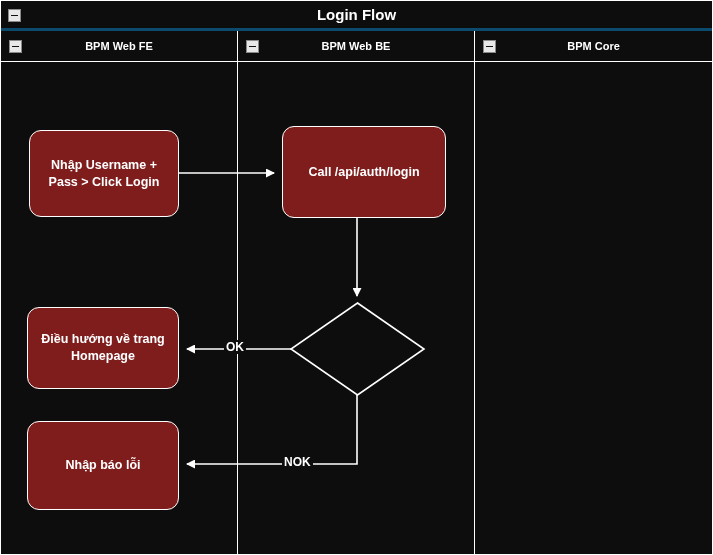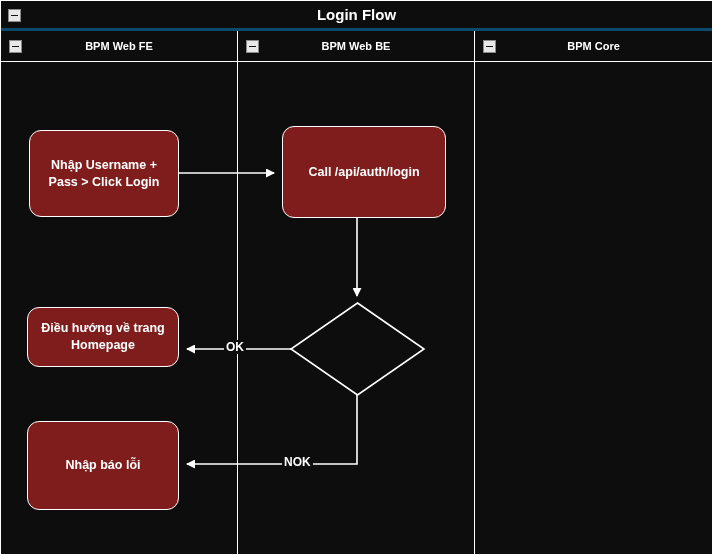--- a/index.html
+++ b/index.html
@@ -192,21 +192,21 @@
 
   <div class="node" style="left:29px; top:130px; width:150px; height:87px;">
     <span>Nhập Username + Pass &gt; Click Login</span>
   </div>
 
   <div class="node" style="left:282px; top:126px; width:164px; height:92px;">
     <span>Call /api/auth/login</span>
   </div>
 
 
-  <div class="node" style="left:27px; top:307px; width:152px; height:60px;">
+  <div class="node" style="left:27px; top:307px; width:152px; height:82px;">
     <span>Điều hướng về trang Homepage</span>
   </div>
 
   <div class="node" style="left:27px; top:421px; width:152px; height:89px;">
     <span>Nhập báo lỗi</span>
   </div>
 
   <div class="edge-label" style="left:224px; top:340px;">OK</div>
   <div class="edge-label" style="left:282px; top:455px;">NOK</div>
 

